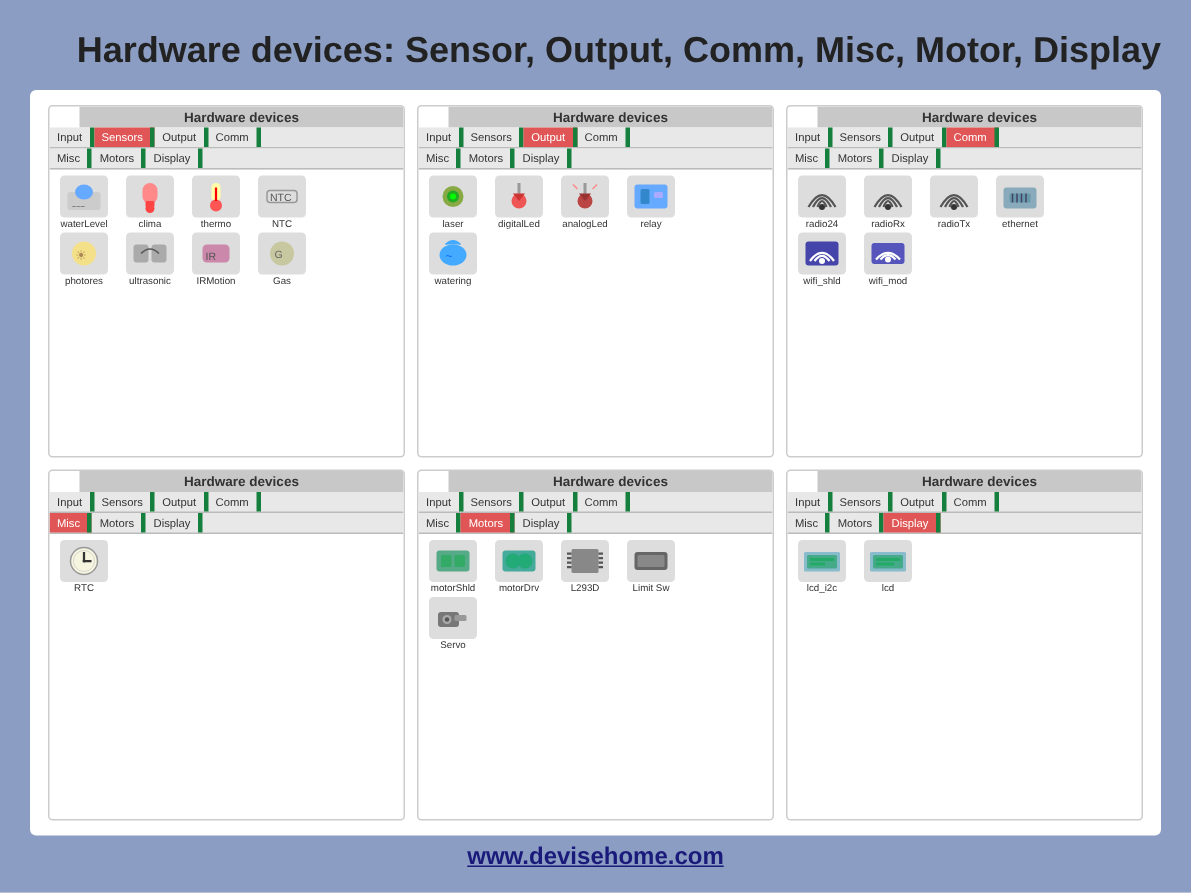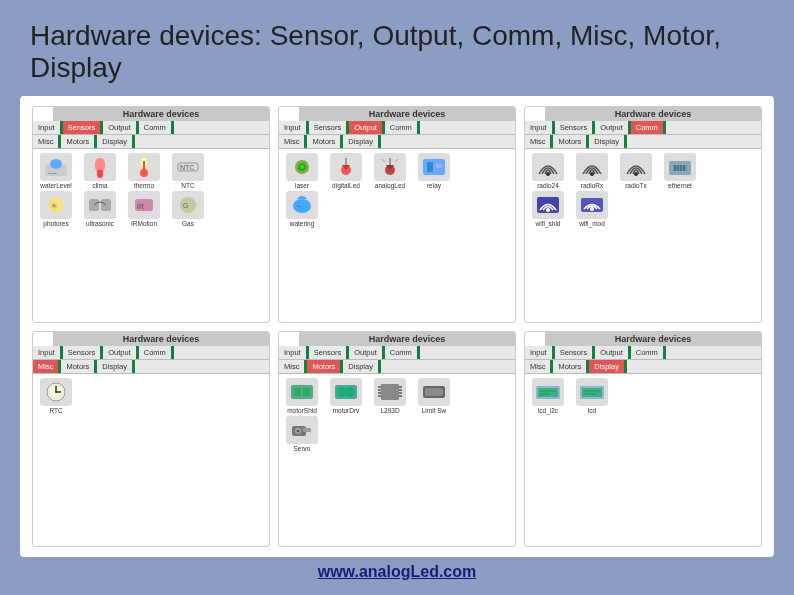--- a/index.html
+++ b/index.html
@@ -12,24 +12,25 @@
     }
     .slide-container {
       width: 794px;
       height: 595px;
       background: #8b9dc3;
       padding: 10px 20px;
       display: flex;
       flex-direction: column;
     }
     .slide-title {
-      font-size: 28px;
-      font-weight: normal;
+      font-size: 24px;
+      font-weight: bold;
       color: #222;
       padding: 10px 0 12px 10px;
+      text-align: right;
     }
     .grid-area {
       background: white;
       border-radius: 4px;
       padding: 10px 12px;
       flex: 1;
       display: grid;
       grid-template-columns: 1fr 1fr 1fr;
       grid-template-rows: 1fr 1fr;
       gap: 8px;
@@ -523,14 +524,14 @@
                   <rect x="5" y="12" width="12" height="2" rx="0.5" fill="#2a6"></rect>
                 </svg>
             </div>
             <span>lcd</span>
           </div>
         </div>
       </div>
     </div>
 
   </div>
-  <div class="footer-text">www.analogLed.com</div>
+  <div class="footer-text">www.devisehome.com</div>
 </div>
 
 </body></html>

